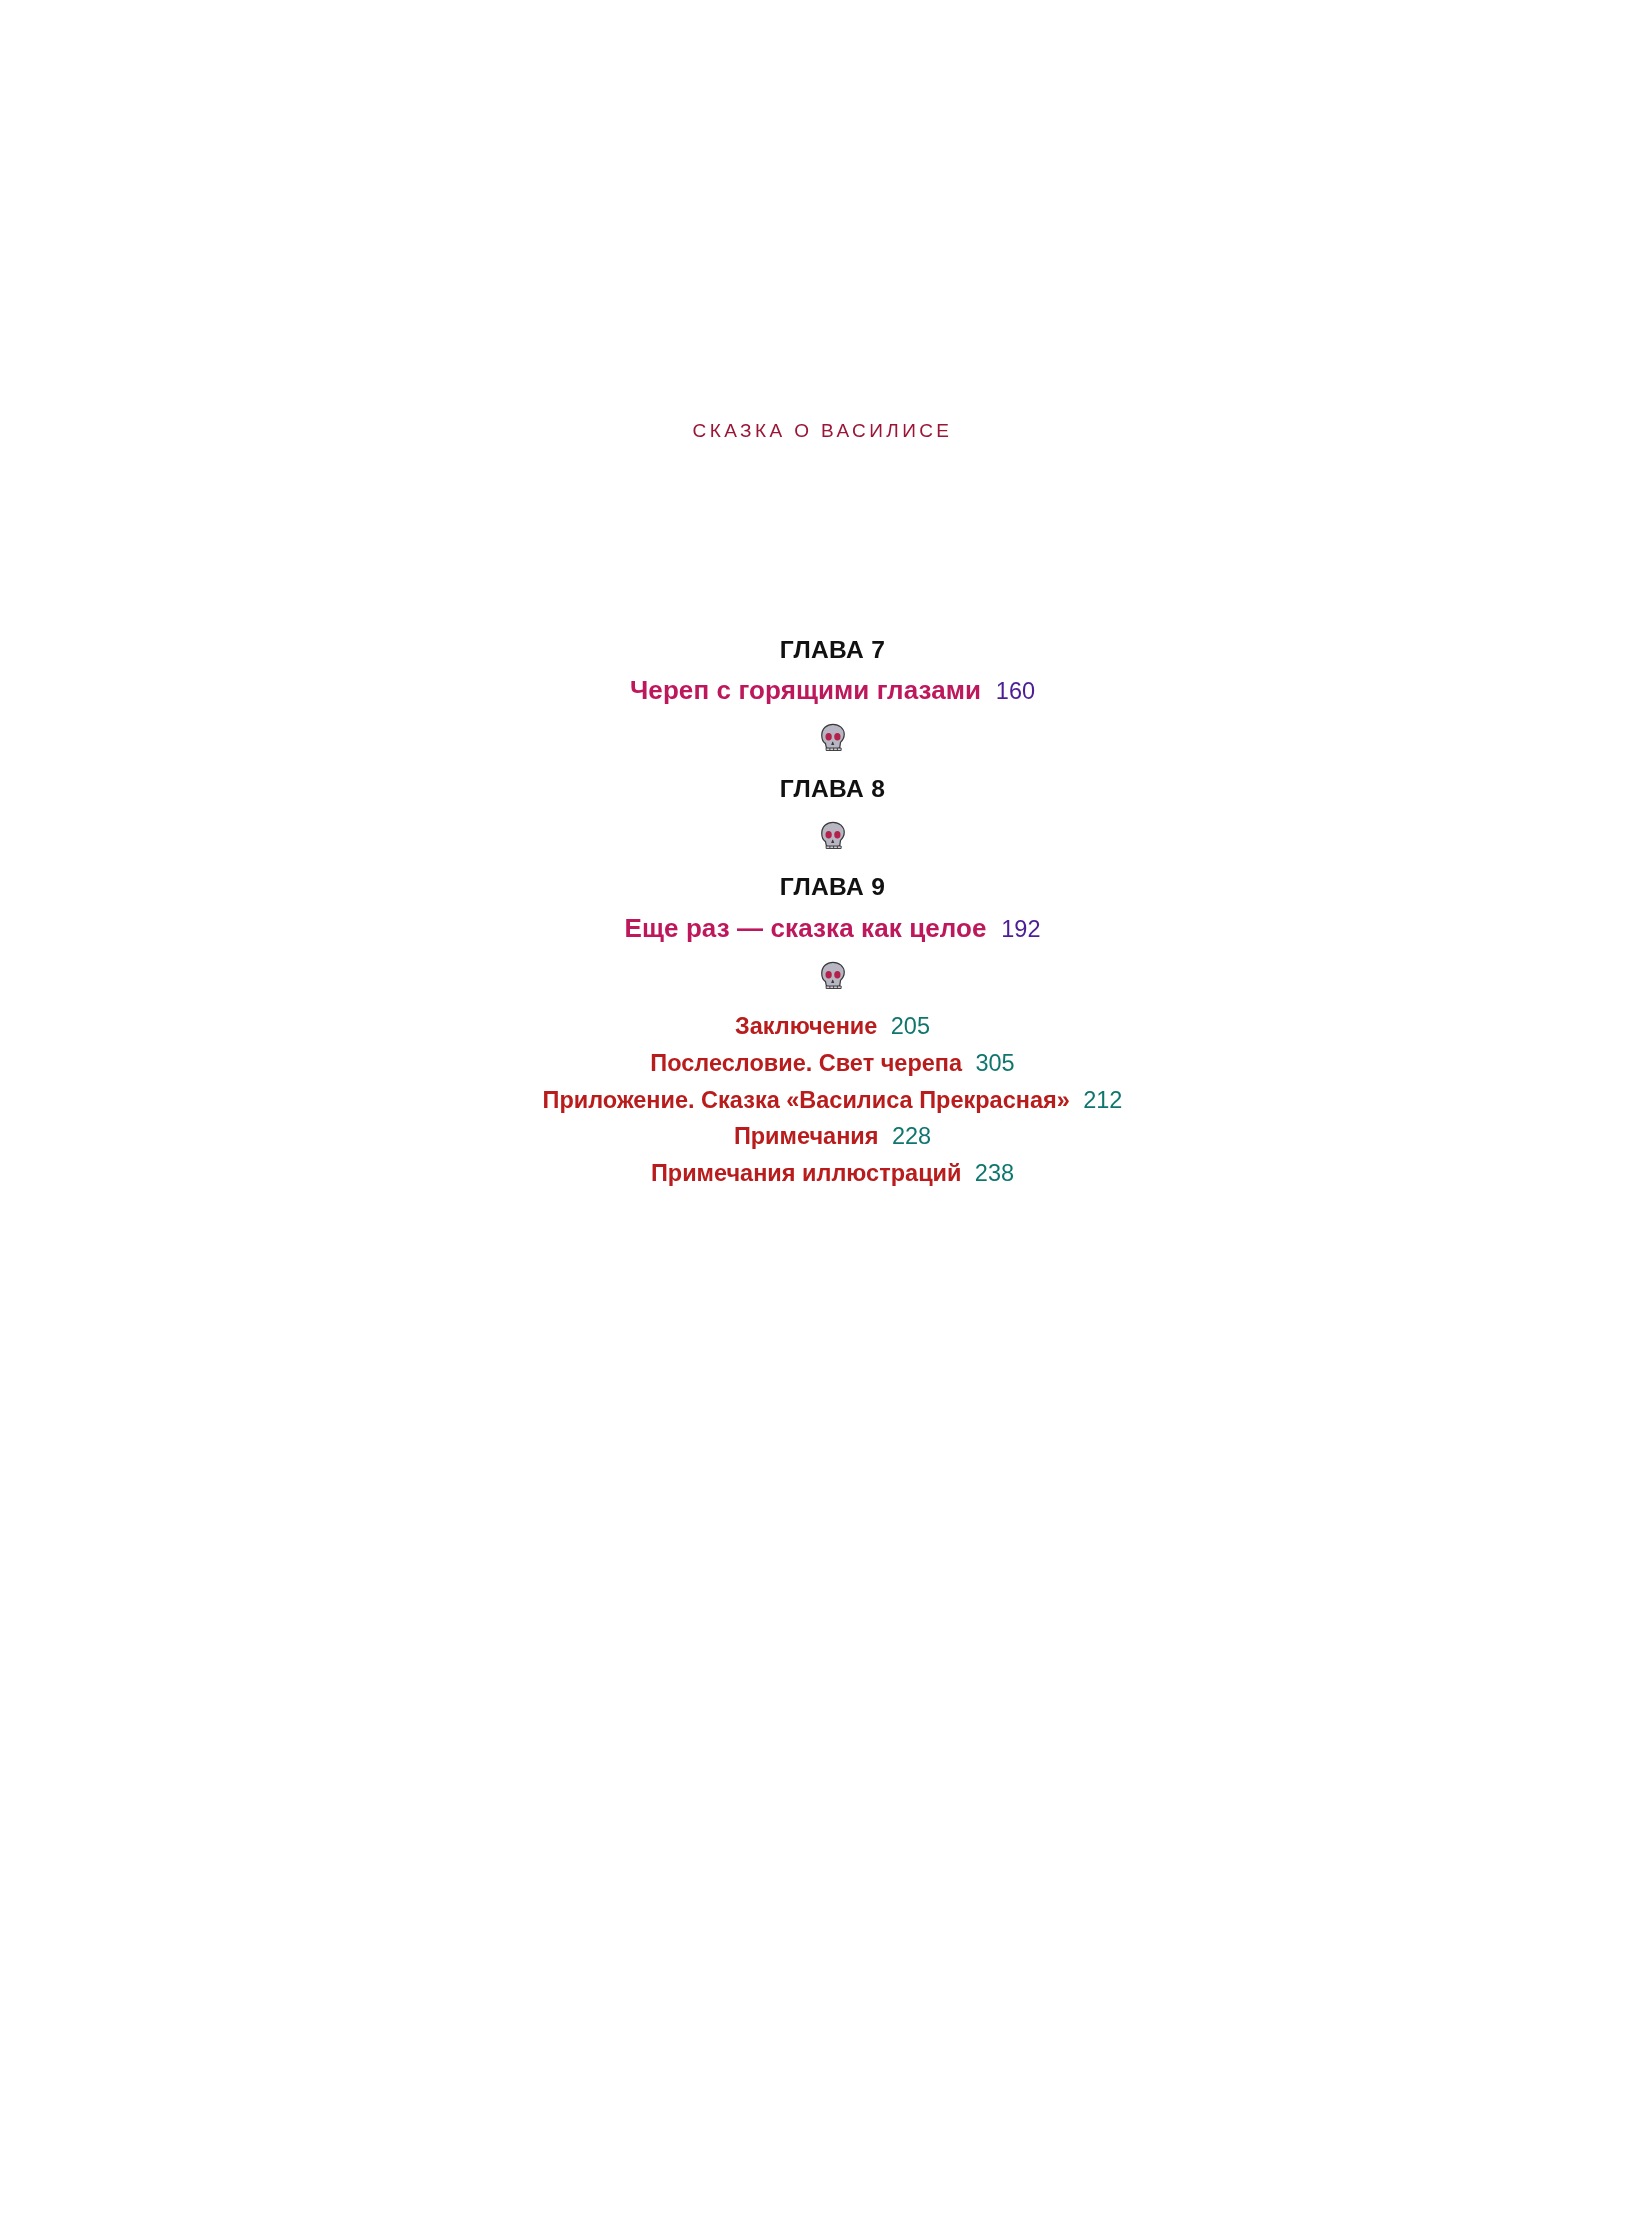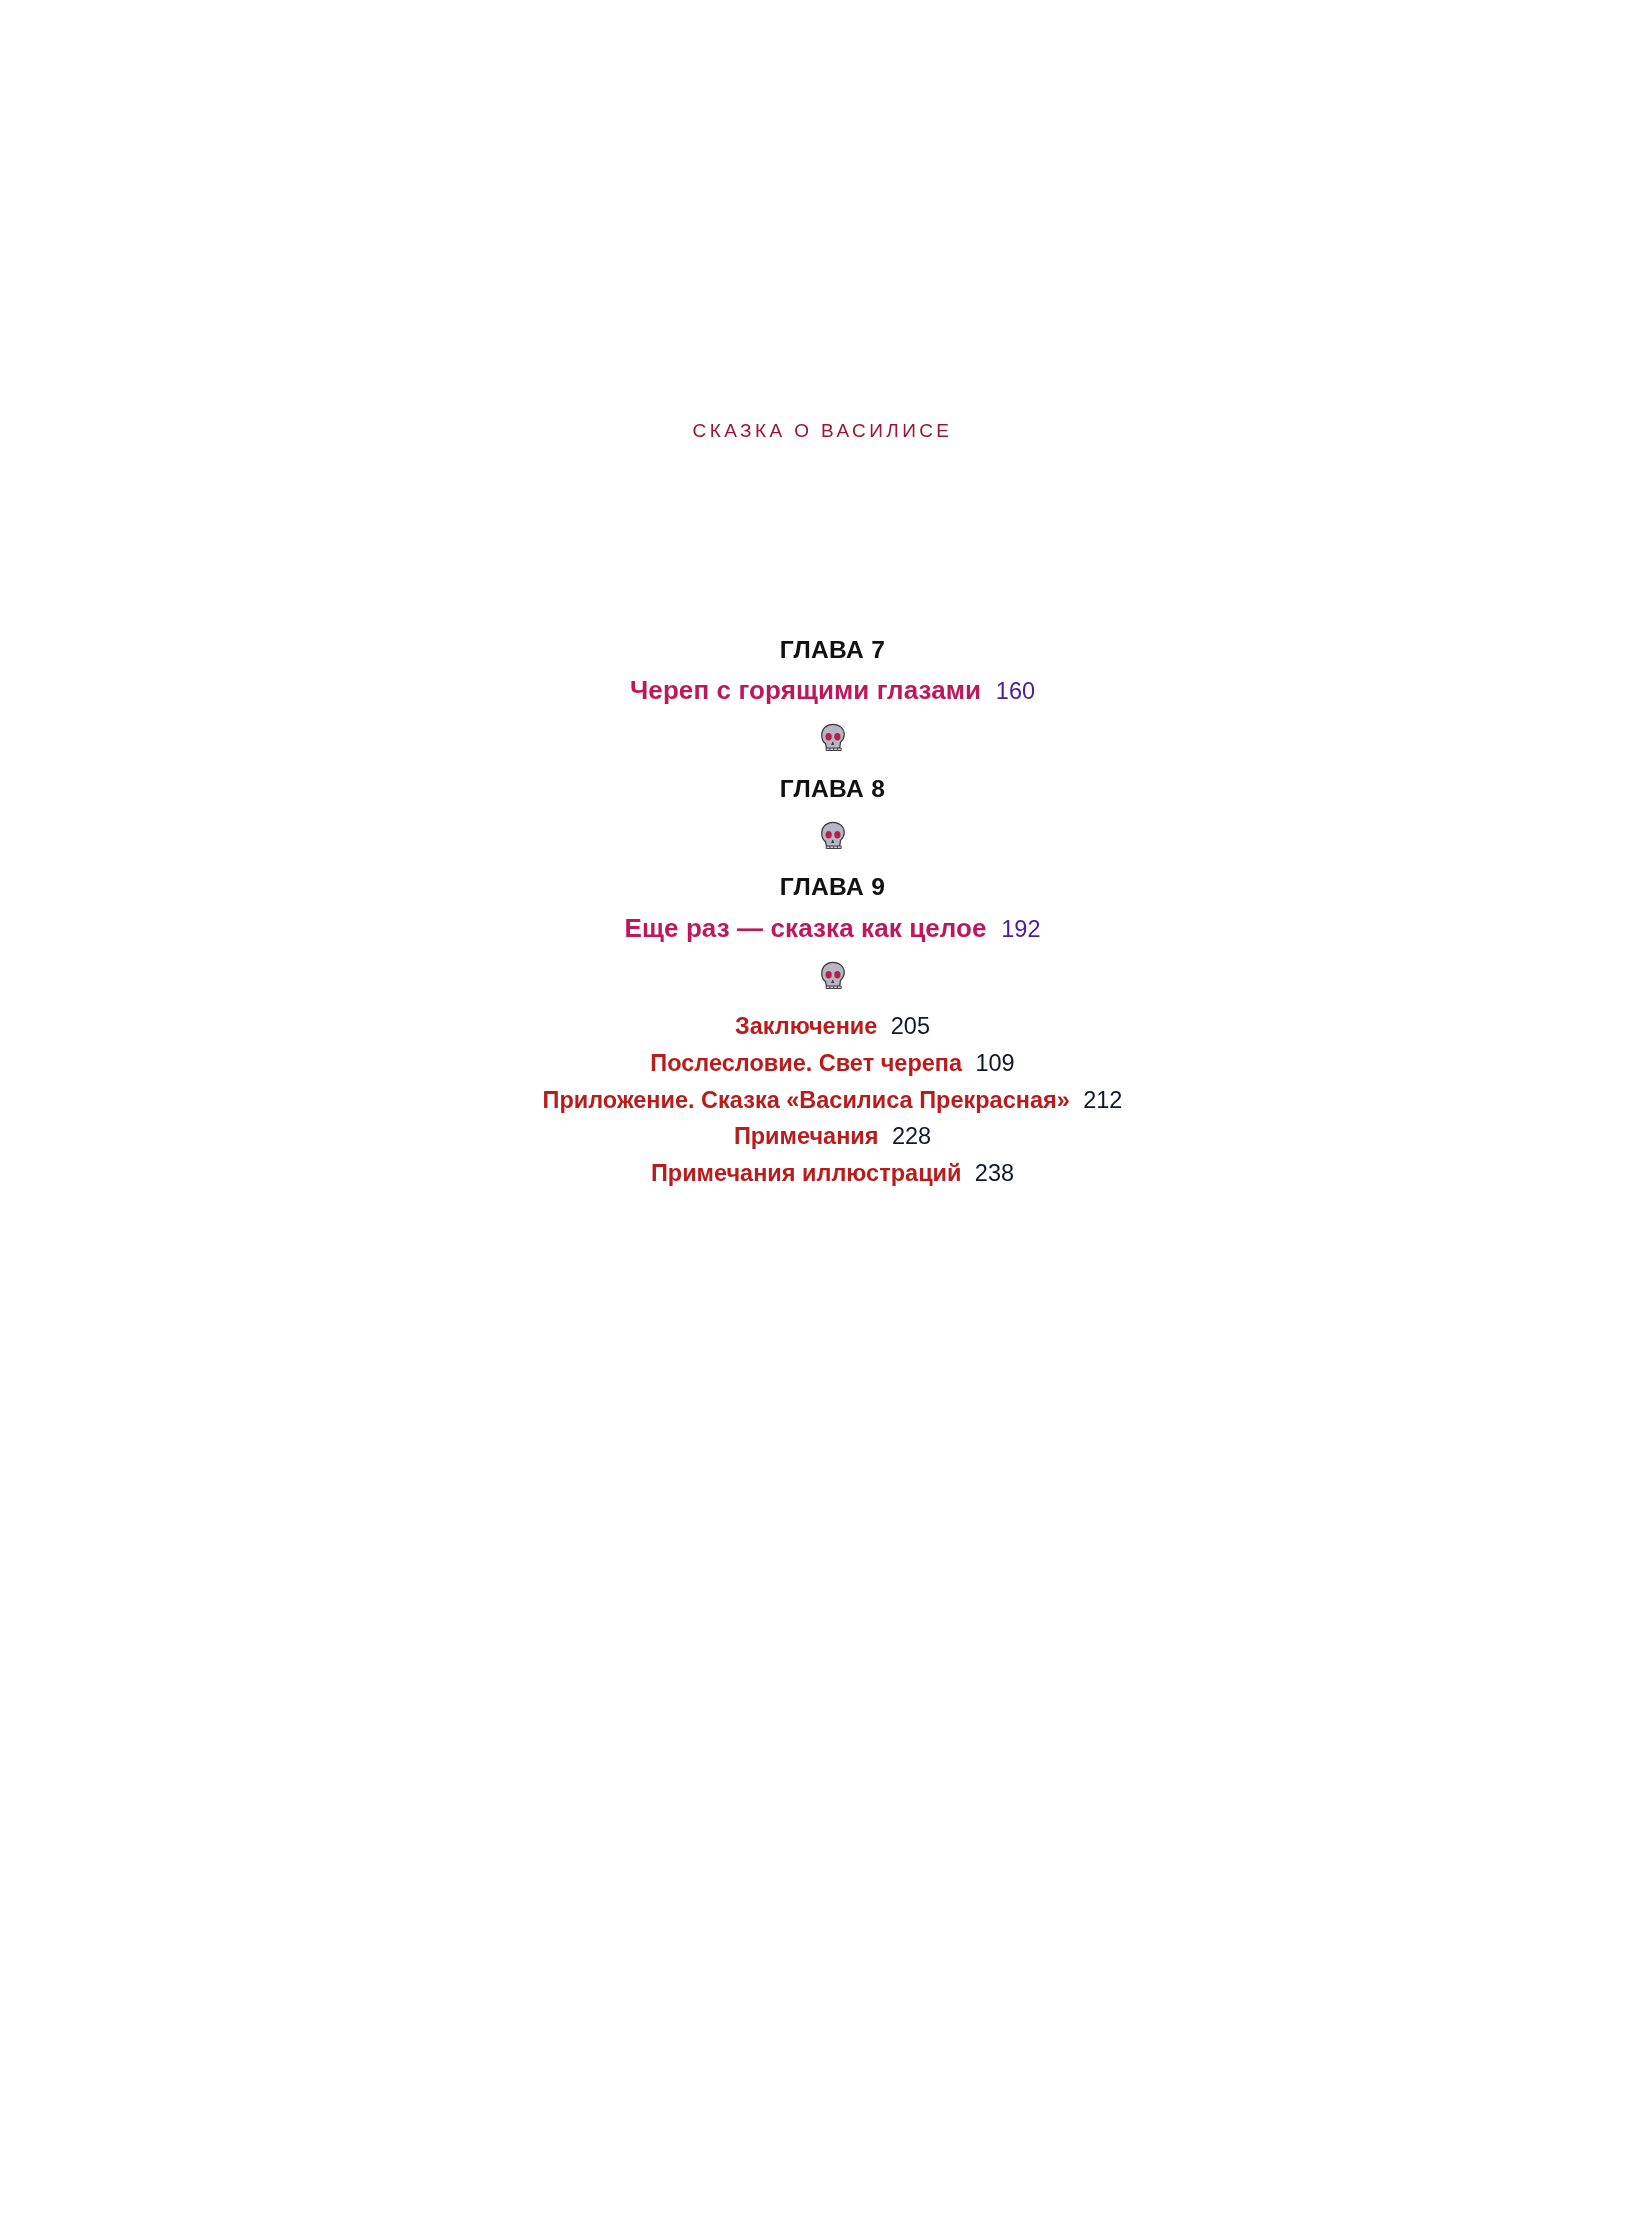--- a/index.html
+++ b/index.html
@@ -106,21 +106,21 @@
     font-size: 23.5px;
     font-weight: 700;
     color: #b91c1c;
     display: inline-block;
     vertical-align: baseline;
   }
 
   .back-page {
     font-size: 23.5px;
     font-weight: 400;
-    color: #0f172a;
+    color: #0f766e;
     display: inline-block;
     vertical-align: baseline;
     margin-left: 13.4px;
   }
 </style>
 </head>
 <body>
 
 <div class="page">
 
@@ -185,21 +185,21 @@
       </span>
     </div>
 
     <div class="back-list">
 
       <div class="back-item">
         <span class="back-title">Заключение</span><span class="back-page">205</span>
       </div>
 
       <div class="back-item">
-        <span class="back-title">Послесловие. Свет черепа</span><span class="back-page">109</span>
+        <span class="back-title">Послесловие. Свет черепа</span><span class="back-page">305</span>
       </div>
 
       <div class="back-item">
         <span class="back-title">Приложение. Сказка «Василиса Прекрасная»</span><span class="back-page">212</span>
       </div>
 
 
       <div class="back-item">
         <span class="back-title">Примечания</span><span class="back-page">228</span>
       </div>

